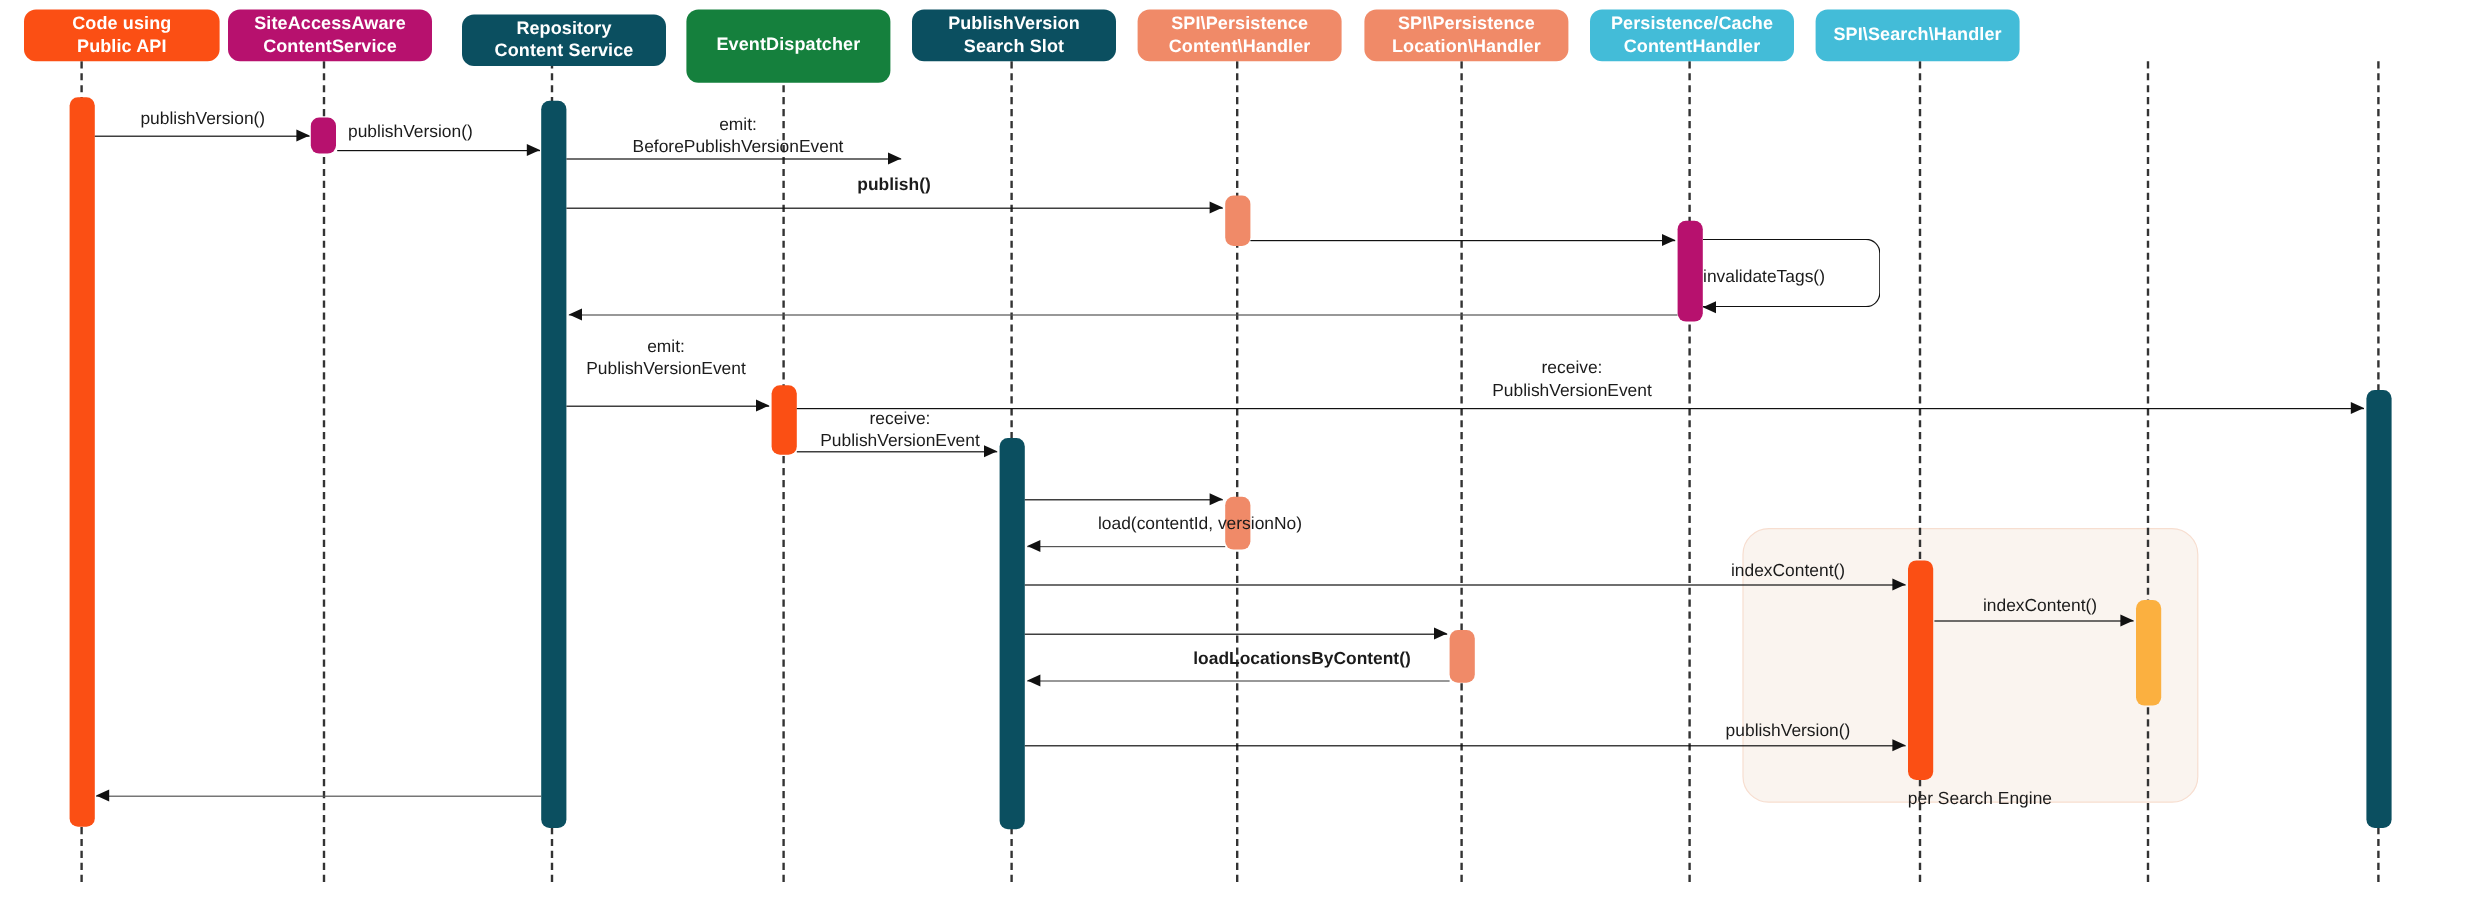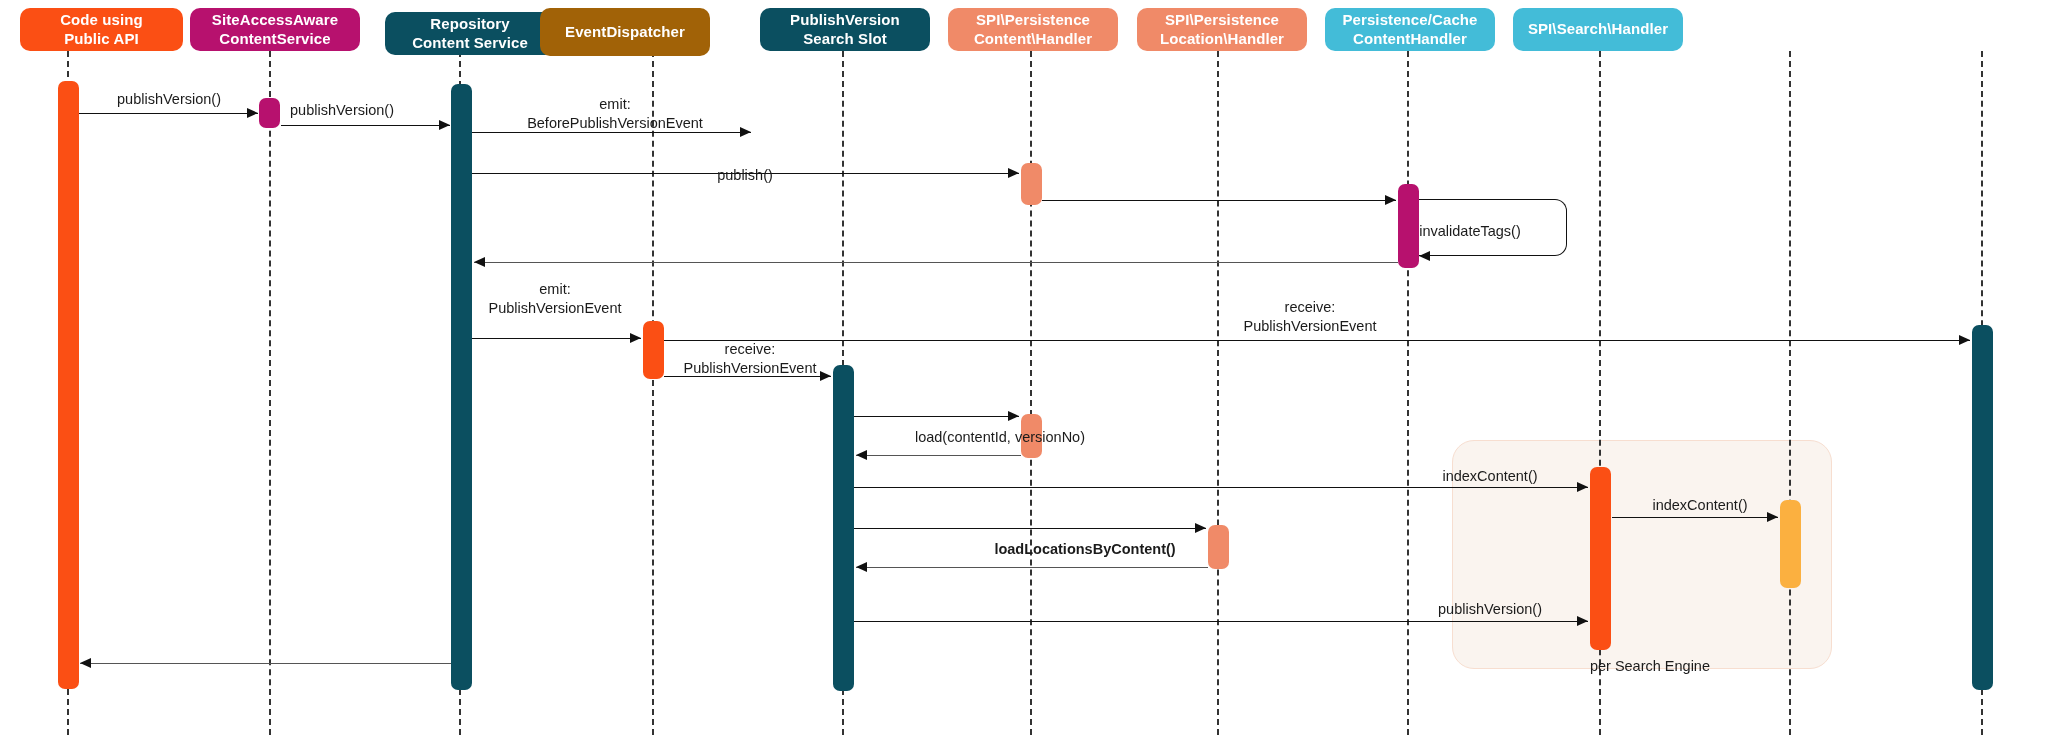--- a/index.html
+++ b/index.html
@@ -135,21 +135,21 @@
     <div class="msg-label" style="left: 84px; top: 90px; width: 170px;">publishVersion()</div>
     <div class="msg-line" style="left: 281px; top: 125px; width: 169px;"></div>
     <div class="arrow-head right" style="top: 120px; left: 439px;"></div>
     <div class="msg-label" style="left: 237px; top: 101px; width: 210px;">publishVersion()</div>
     <div class="msg-line" style="left: 472px; top: 132px; width: 279px;"></div>
     <div class="arrow-head right" style="top: 127px; left: 740px;"></div>
     <div class="msg-label" style="left: 455px; top: 95px; width: 320px;">emit:
 BeforePublishVersionEvent</div>
     <div class="msg-line" style="left: 472px; top: 173px; width: 547px;"></div>
     <div class="arrow-head right" style="top: 168px; left: 1008px;"></div>
-    <div class="msg-label" style="left: 640px; top: 166px; width: 210px;">publish()</div>
+    <div class="msg-label" style="left: 640px; top: 145px; width: 210px; font-weight: bold;">publish()</div>
     <div class="msg-line" style="left: 1042px; top: 200px; width: 354px;"></div>
     <div class="arrow-head right" style="top: 195px; left: 1385px;"></div>
     <div class="self-loop" style="left: 1419px; top: 199px; width: 148px; height: 57px;"></div>
     <div class="arrow-head left" style="left: 1419px; top: 250.5px;"></div>
     <div class="msg-label" style="left: 1390px; top: 222px; width: 160px;">invalidateTags()</div>
     <div class="msg-line grey" style="left: 474px; top: 262px; width: 924px;"></div>
     <div class="arrow-head left" style="top: 257px; left: 474px;"></div>
     <div class="msg-line" style="left: 472px; top: 338px; width: 169px;"></div>
     <div class="arrow-head right" style="top: 333px; left: 630px;"></div>
     <div class="msg-label" style="left: 415px; top: 280px; width: 280px;">emit:
@@ -183,21 +183,21 @@
     <div class="msg-label" style="left: 1390px; top: 600px; width: 200px;">publishVersion()</div>
     <div class="msg-line grey" style="left: 80px; top: 663px; width: 371px;"></div>
     <div class="arrow-head left" style="top: 658px; left: 80px;"></div>
     <div class="group-label" style="left: 1490px; top: 658px; width: 220px; text-align: right;">per Search Engine</div>
     <div class="participant" style="left: 20px; top: 8px; width: 163px; height: 43px; background: rgb(251, 79, 20);">Code using
 Public API</div>
     <div class="participant" style="left: 190px; top: 8px; width: 170px; height: 43px; background: rgb(183, 17, 110);">SiteAccessAware
 ContentService</div>
     <div class="participant" style="left: 385px; top: 12px; width: 170px; height: 43px; background: rgb(11, 79, 96);">Repository
 Content Service</div>
-    <div class="participant" style="left: 540px; top: 8px; width: 170px; height: 48px; background: #a16207;">EventDispatcher</div>
+    <div class="participant" style="left: 572px; top: 8px; width: 170px; height: 61px; background: #15803d;">EventDispatcher</div>
     <div class="participant" style="left: 760px; top: 8px; width: 170px; height: 43px; background: rgb(11, 79, 96);">PublishVersion
 Search Slot</div>
     <div class="participant" style="left: 948px; top: 8px; width: 170px; height: 43px; background: rgb(240, 138, 104);">SPI\Persistence
 Content\Handler</div>
     <div class="participant" style="left: 1137px; top: 8px; width: 170px; height: 43px; background: rgb(240, 138, 104);">SPI\Persistence
 Location\Handler</div>
     <div class="participant" style="left: 1325px; top: 8px; width: 170px; height: 43px; background: rgb(67, 188, 216);">Persistence/Cache
 ContentHandler</div>
     <div class="participant" style="left: 1513px; top: 8px; width: 170px; height: 43px; background: rgb(67, 188, 216);">SPI\Search\Handler</div>
   </div>

